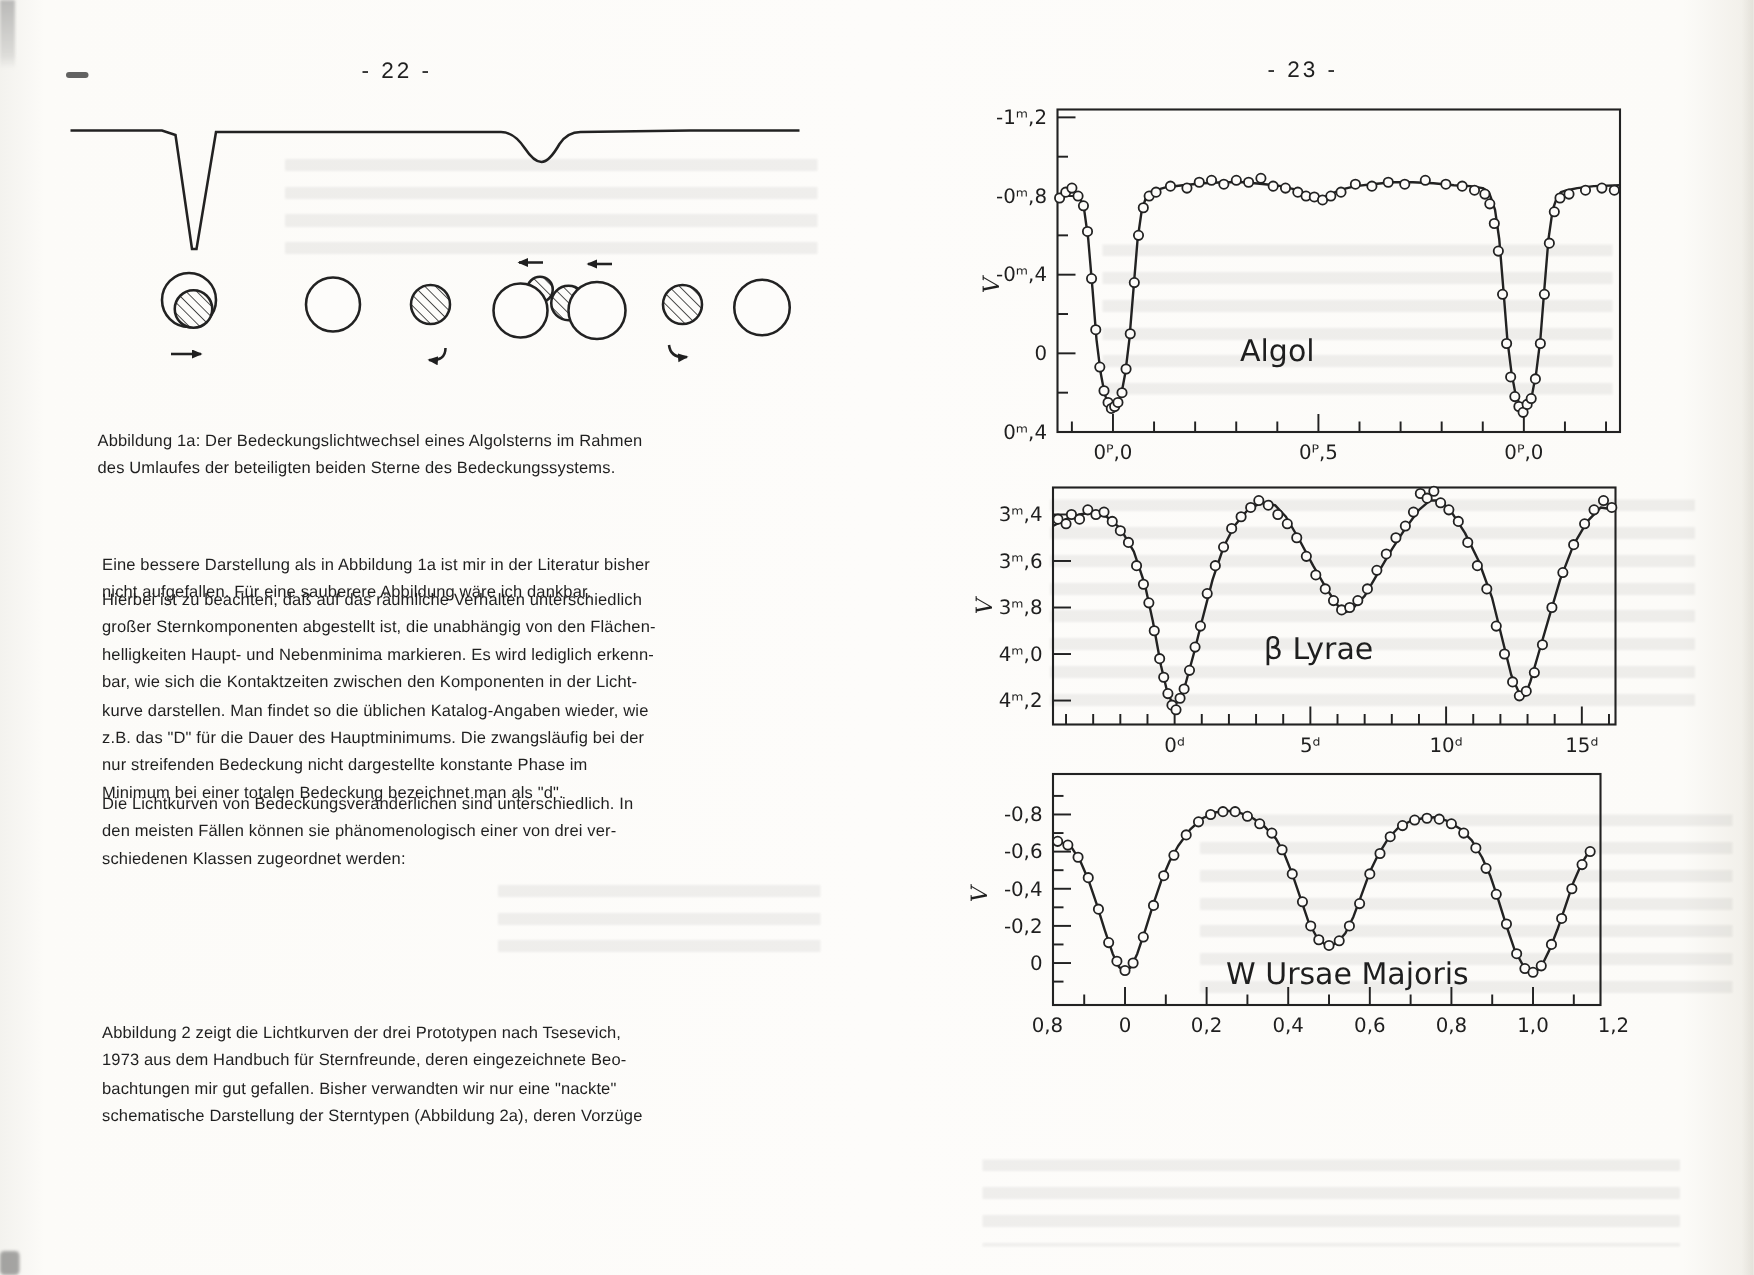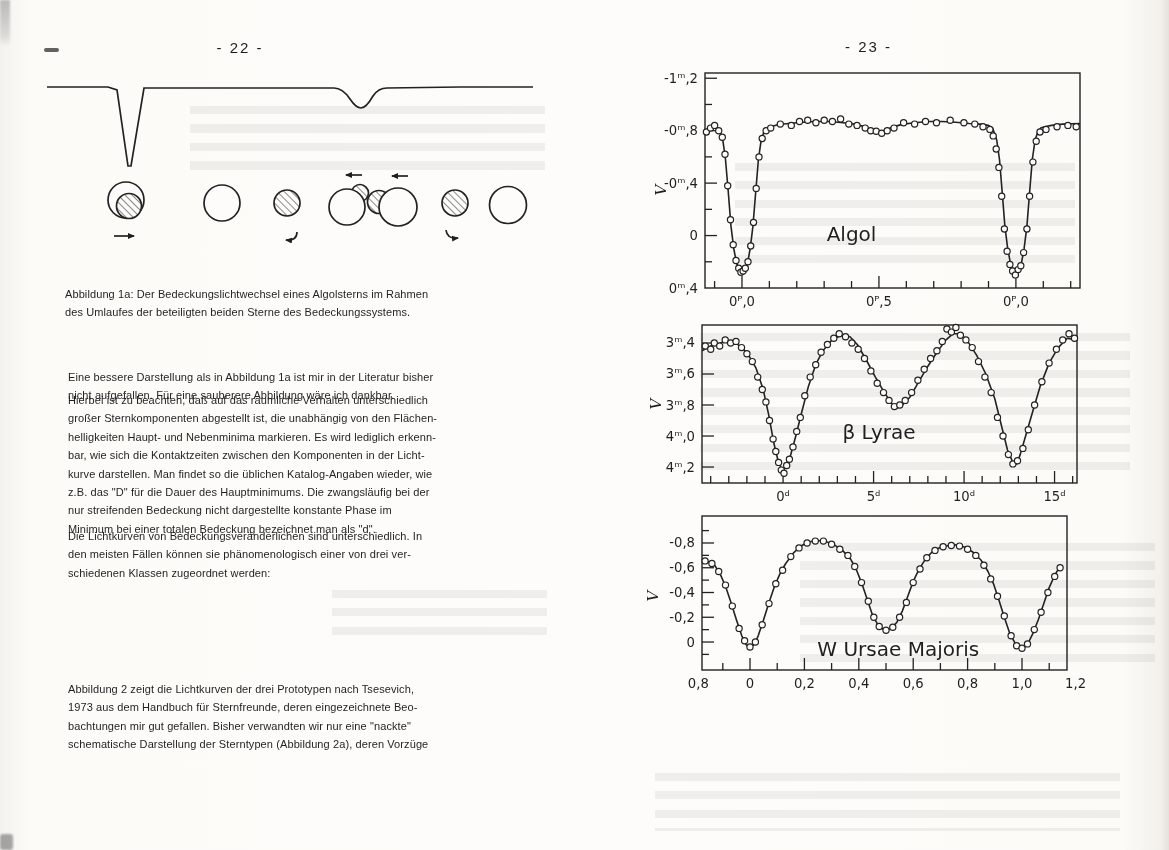--- a/index.html
+++ b/index.html
@@ -390,21 +390,21 @@
           <circle cx="1041.1" cy="612.3" r="3.1" fill="#fdfcfa" stroke="#222222" stroke-width="1.2"></circle>
           <circle cx="1047.9" cy="592.5" r="3.1" fill="#fdfcfa" stroke="#222222" stroke-width="1.2"></circle>
           <circle cx="1054.7" cy="576.4" r="3.1" fill="#fdfcfa" stroke="#222222" stroke-width="1.2"></circle>
           <circle cx="1060.1" cy="567.7" r="3.1" fill="#fdfcfa" stroke="#222222" stroke-width="1.2"></circle>
           <text x="898.2497205454952" y="656.2588424437299" text-anchor="middle" class="ctitle">W Ursae Majoris</text>
           <text x="658" y="596" text-anchor="middle" class="ylab" transform="rotate(-90 658 596)">V</text>
         </g>
       </g>
   </svg>
 
-  <div class="abs pagenum textlayer" style="left:204px;top:39px;width:72px;text-align:center">- 22 -</div>
+  <div class="abs pagenum textlayer" style="left:216px;top:39px;width:72px;text-align:right">- 22 -</div>
   <div class="abs pagenum textlayer" style="left:845px;top:38px;width:72px;text-align:left">- 23 -</div>
 
   <div class="abs body-text textlayer" style="left:65px;top:285px;width:505px">Abbildung 1a: Der Bedeckungslichtwechsel eines Algolsterns im Rahmen
 des Umlaufes der beteiligten beiden Sterne des Bedeckungssystems.</div>
 
   <div class="abs body-text textlayer" style="left:68px;top:368px;width:500px">Eine bessere Darstellung als in Abbildung 1a ist mir in der Literatur bisher
 nicht aufgefallen. Für eine sauberere Abbildung wäre ich dankbar.</div>
   <div class="abs body-text textlayer" style="left:68px;top:527px;width:500px">Die Lichtkurven von Bedeckungsveränderlichen sind unterschiedlich. In
 den meisten Fällen können sie phänomenologisch einer von drei ver-
 schiedenen Klassen zugeordnet werden:</div>

